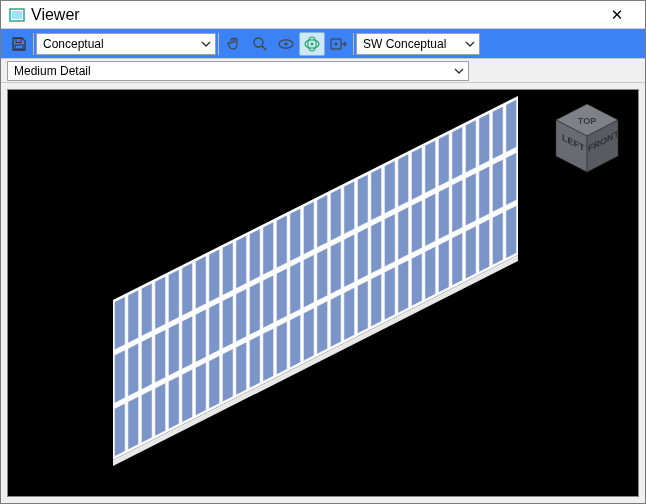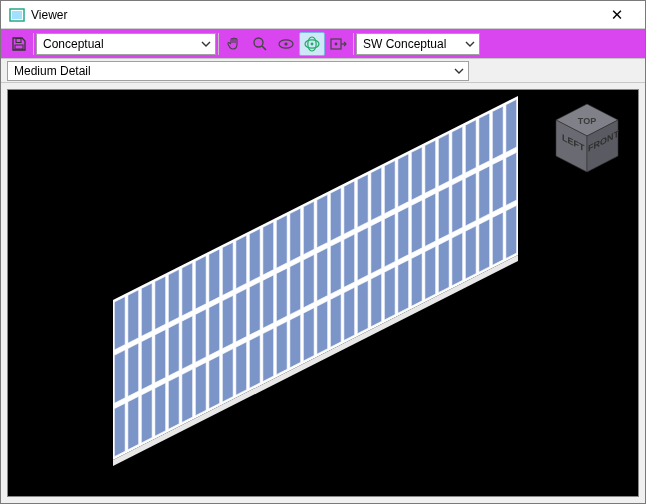--- a/index.html
+++ b/index.html
@@ -24,31 +24,31 @@
     align-items: center;
     padding: 0 8px;
     border-bottom: 1px solid #d0d0d0;
   }
   .titlebar .app-icon {
     width: 16px; height: 16px;
     margin-right: 6px;
   }
   .titlebar .title {
     flex: 1;
-    font-size: 12px;
+    font-size: 16px;
   }
   .titlebar .close {
     width: 40px;
     text-align: center;
     font-size: 15px;
     cursor: pointer;
   }
   .toolbar {
     height: 30px;
-    background: #d946ef;
+    background: #3b82f6;
     border-bottom: 1px solid #c8c8c8;
     display: flex;
     align-items: center;
     padding: 0 6px;
     gap: 0;
   }
   .save-btn {
     width: 24px; height: 24px;
     display: flex; align-items: center; justify-content: center;
     border: 1px solid transparent;

